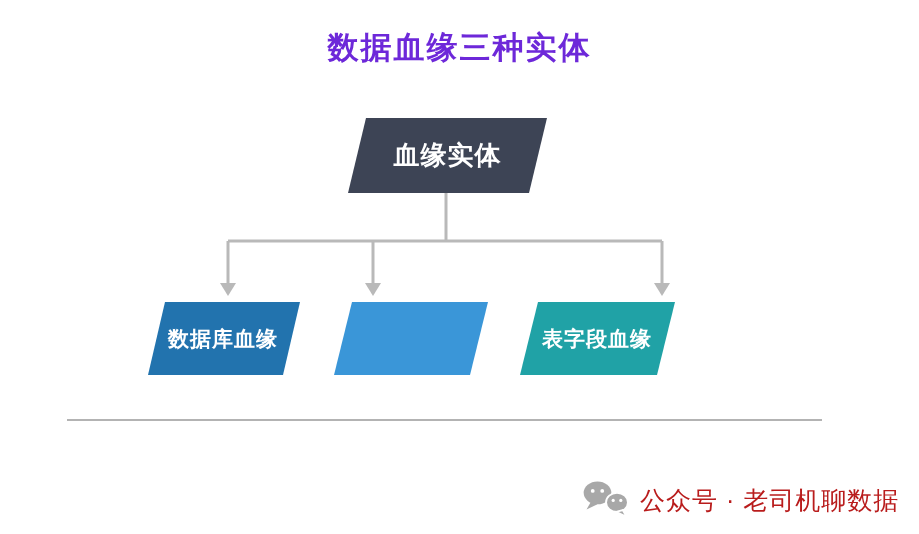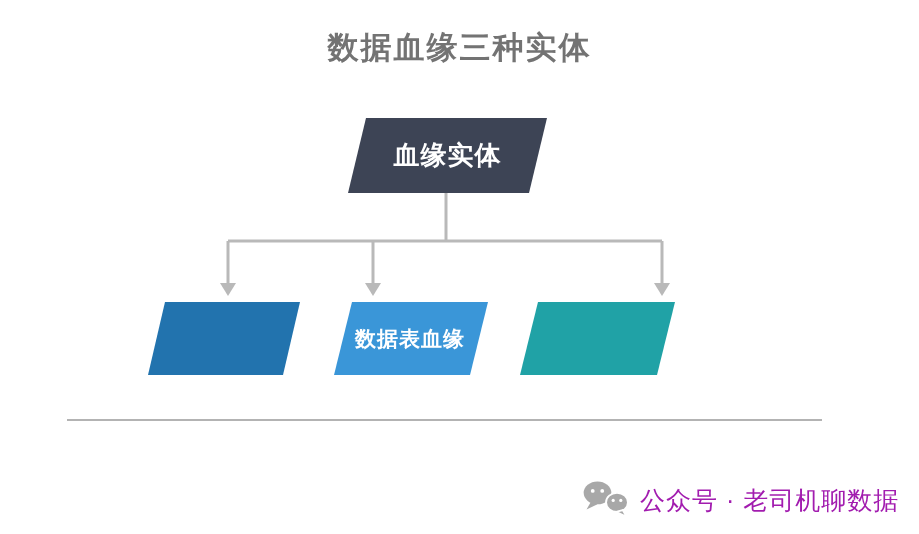--- a/index.html
+++ b/index.html
@@ -10,35 +10,35 @@
     overflow:hidden;
     font-family:"Liberation Sans","DejaVu Sans",sans-serif;
   }
   .title{
     position:absolute;
     left:0;top:27px;width:919px;
     text-align:center;
     font-size:31px;
     font-weight:bold;
     letter-spacing:2px;
-    color:#737373;
+    color:#6d28d9;
   }
   .flow-svg{position:absolute;left:0;top:0;}
   .node-label{
     position:absolute;
     display:flex;align-items:center;justify-content:center;
     color:#ffffff;
     font-weight:bold;
     letter-spacing:1px;
     white-space:nowrap;
   }
   .root-label{left:350px;top:118px;width:195px;height:75px;font-size:26px;}
   .child-label{top:302px;height:73px;font-size:21px;}
   .child-label.c0{left:150px;width:146px;}
-  .child-label.c1{left:336px;width:148px;}
+  .child-label.c1{left:336px;width:148px;margin-top:47px;}
   .child-label.c2{left:522px;width:150px;}
   .divider{
     position:absolute;
     left:67px;top:419px;width:755px;height:2px;
     background:#b3b3b3;
   }
   .caption{
     position:absolute;
     left:0;top:437px;width:919px;
     text-align:center;
@@ -46,21 +46,21 @@
     line-height:28px;
     color:#404040;
   }
   .watermark{
     position:absolute;
     left:582px;top:479px;height:42px;
     display:flex;align-items:center;gap:8px;
   }
   .watermark-text{
     font-size:25px;
-    color:#a21caf;
+    color:#b91c1c;
     letter-spacing:1px;
     white-space:nowrap;
   }
 </style>
 </head>
 <body>
 
 <div class="stage">
 
   <div class="title">数据血缘三种实体</div>
@@ -81,21 +81,23 @@
       <polygon points="654,283 670,283 662,296"></polygon>
     </g>
 
     <polygon points="366,118 547,118 529,193 348,193" fill="#3d4455"></polygon>
     <polygon points="165,302 300,302 283,375 148,375" fill="#2273ae"></polygon>
     <polygon points="352,302 488,302 470,375 334,375" fill="#3a96d8"></polygon>
     <polygon points="538,302 675,302 657,375 520,375" fill="#20a2a6"></polygon>
   </svg>
 
   <div class="node-label root-label">血缘实体</div>
+  <div class="node-label child-label c0">数据库血缘</div>
   <div class="node-label child-label c1">数据表血缘</div>
+  <div class="node-label child-label c2">表字段血缘</div>
 
   <div class="divider"></div>
 
   <div class="caption">
   </div>
 
   <div class="watermark">
     <svg width="50" height="40" viewBox="0 0 52 42">
       <g fill="#a8a8a8">
         <ellipse cx="16" cy="13.5" rx="14.5" ry="12"></ellipse>

